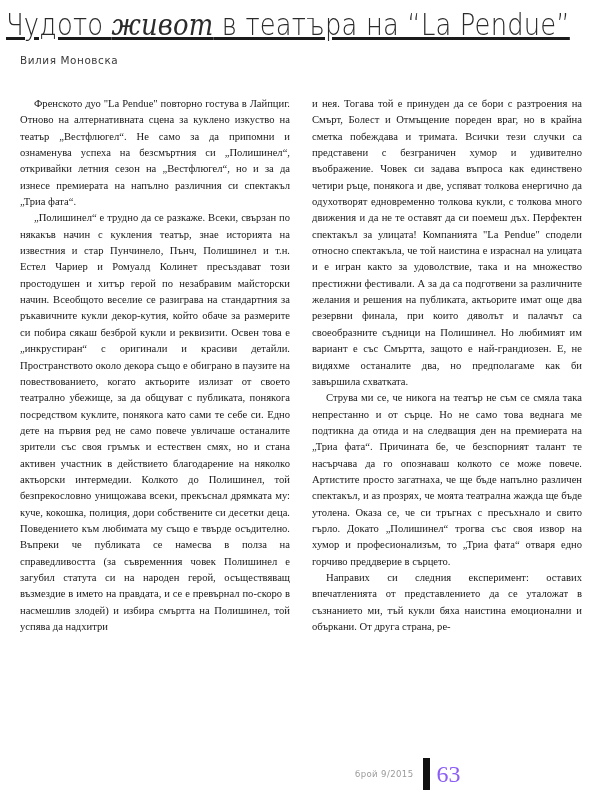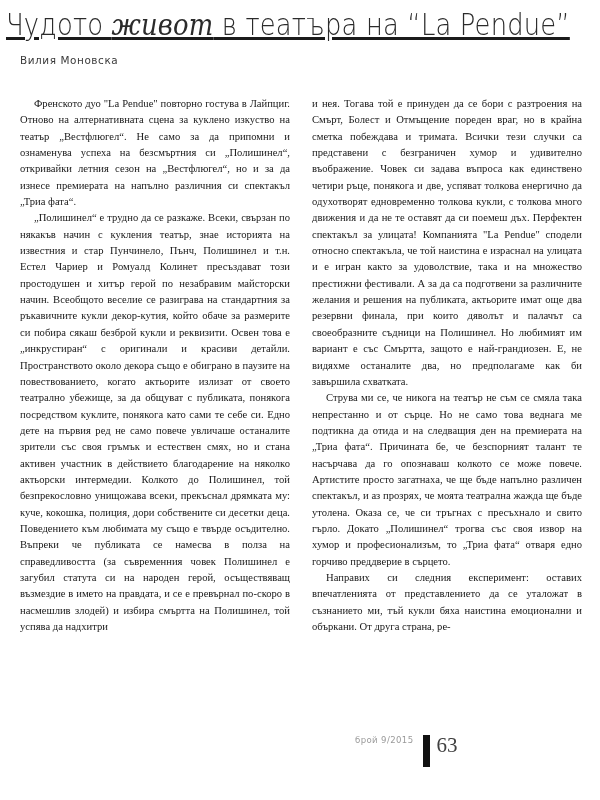--- a/index.html
+++ b/index.html
@@ -90,45 +90,45 @@
     text-indent: 14px;
   }
   .col p.cont {
     text-indent: 0;
   }
 
   
   .footer {
     position: absolute;
     left: 355px;
-    top: 735px;
+    top: 757px;
     display: flex;
-    align-items: flex-start;
+    align-items: center;
     height: 34px;
   }
   .issue-label {
     font-family: "DejaVu Sans", sans-serif;
     font-size: 9px;
     letter-spacing: 0.4px;
     color: #9a9a9a;
     margin-right: 6px;
     white-space: nowrap;
     transform: scaleX(0.95);
     transform-origin: left center;
   }
   .footer-rule {
     width: 7px;
     height: 32px;
     background: #111111;
     margin-right: 7px;
   }
   .page-number {
     font-family: "Liberation Serif", serif;
-    font-size: 21px;
-    color: #404040;
+    font-size: 24px;
+    color: #8b5cf6;
     line-height: 1;
   }
 </style>
 </head>
 <body>
 
 <div class="page">
 
   <div class="title-block">
     <h1 class="article-title"><span>Чудото </span><span class="em">живот</span><span> в театъра на “La Pendue”</span></h1>

